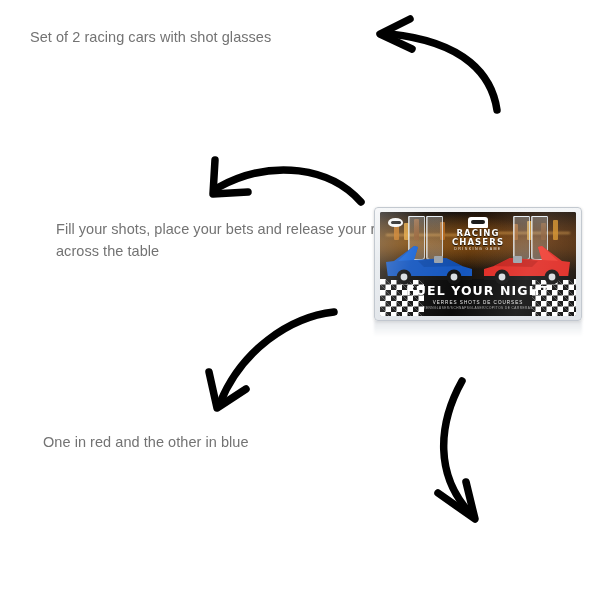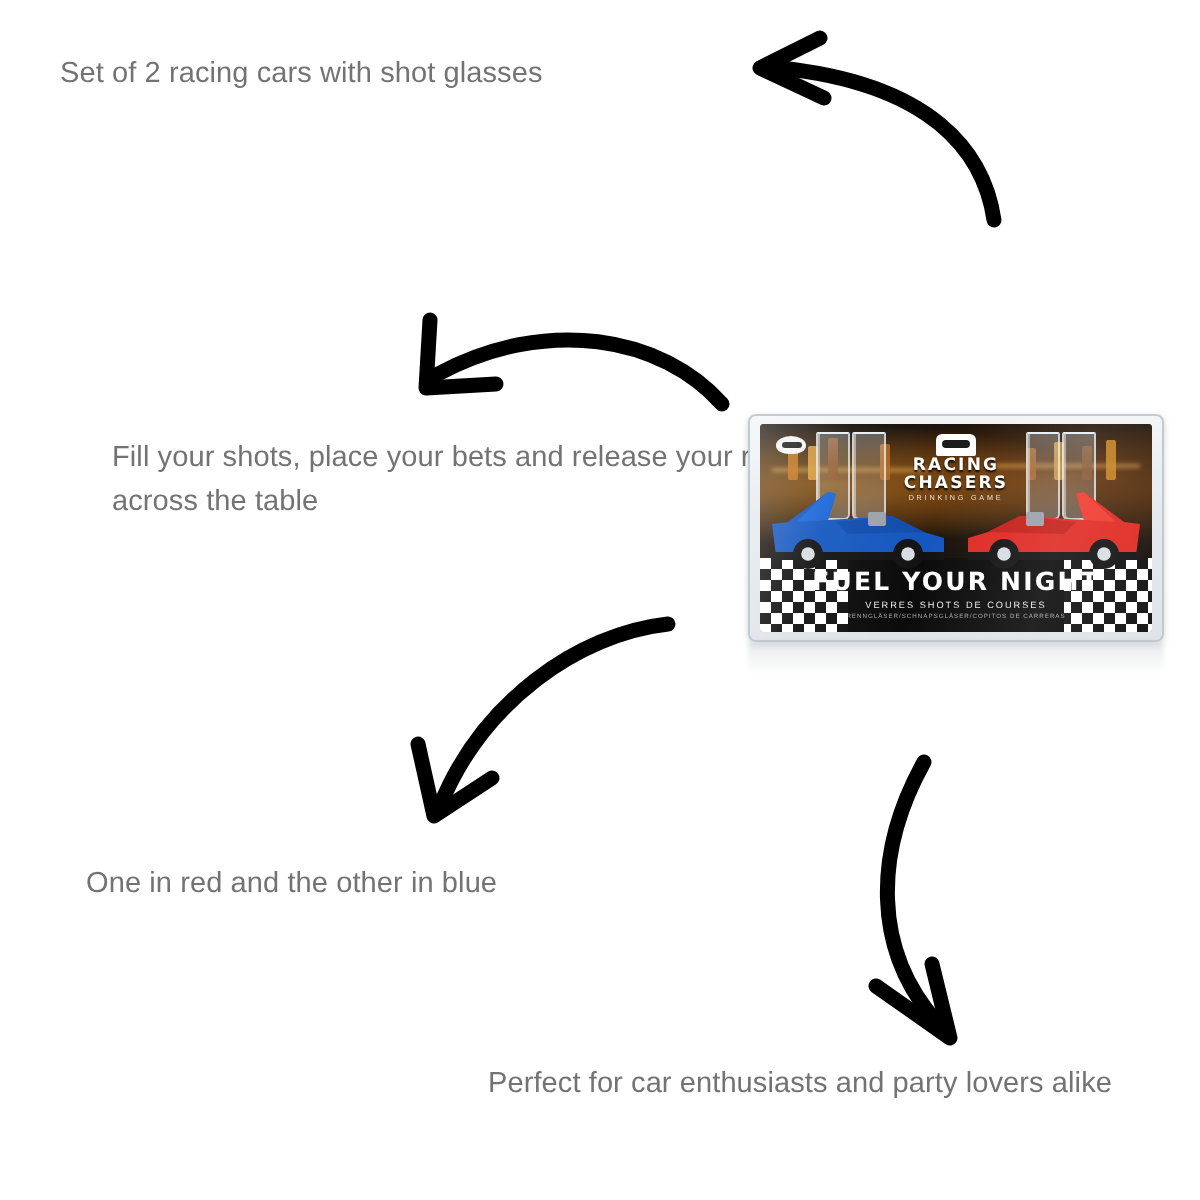--- a/index.html
+++ b/index.html
@@ -249,21 +249,20 @@
 <body>
 
 <div class="stage">
 
   <div class="caption" id="caption-1">Set of 2 racing cars with shot glasses</div>
 
   <div class="caption" id="caption-2">Fill your shots, place your bets and release your racer across the table</div>
 
   <div class="caption" id="caption-3">One in red and the other in blue</div>
 
-  <div class="caption" id="caption-4">Perfect for car enthusiasts and party lovers alike</div>
 
   <svg class="arrow-svg" id="arrow-1" viewBox="0 0 140 100">
     <path d="M127 96 C122 62, 96 28, 20 20" stroke-width="7.5"></path>
     <polyline points="40,5 10,20 42,35" stroke-width="7.5"></polyline>
   </svg>
 
   <svg class="arrow-svg" id="arrow-2" viewBox="0 0 162 50">
     <path d="M158 46 C128 12, 70 2, 16 31" stroke-width="7.5"></path>
     <polyline points="12,4 10,38 45,36" stroke-width="7.5"></polyline>
   </svg>

